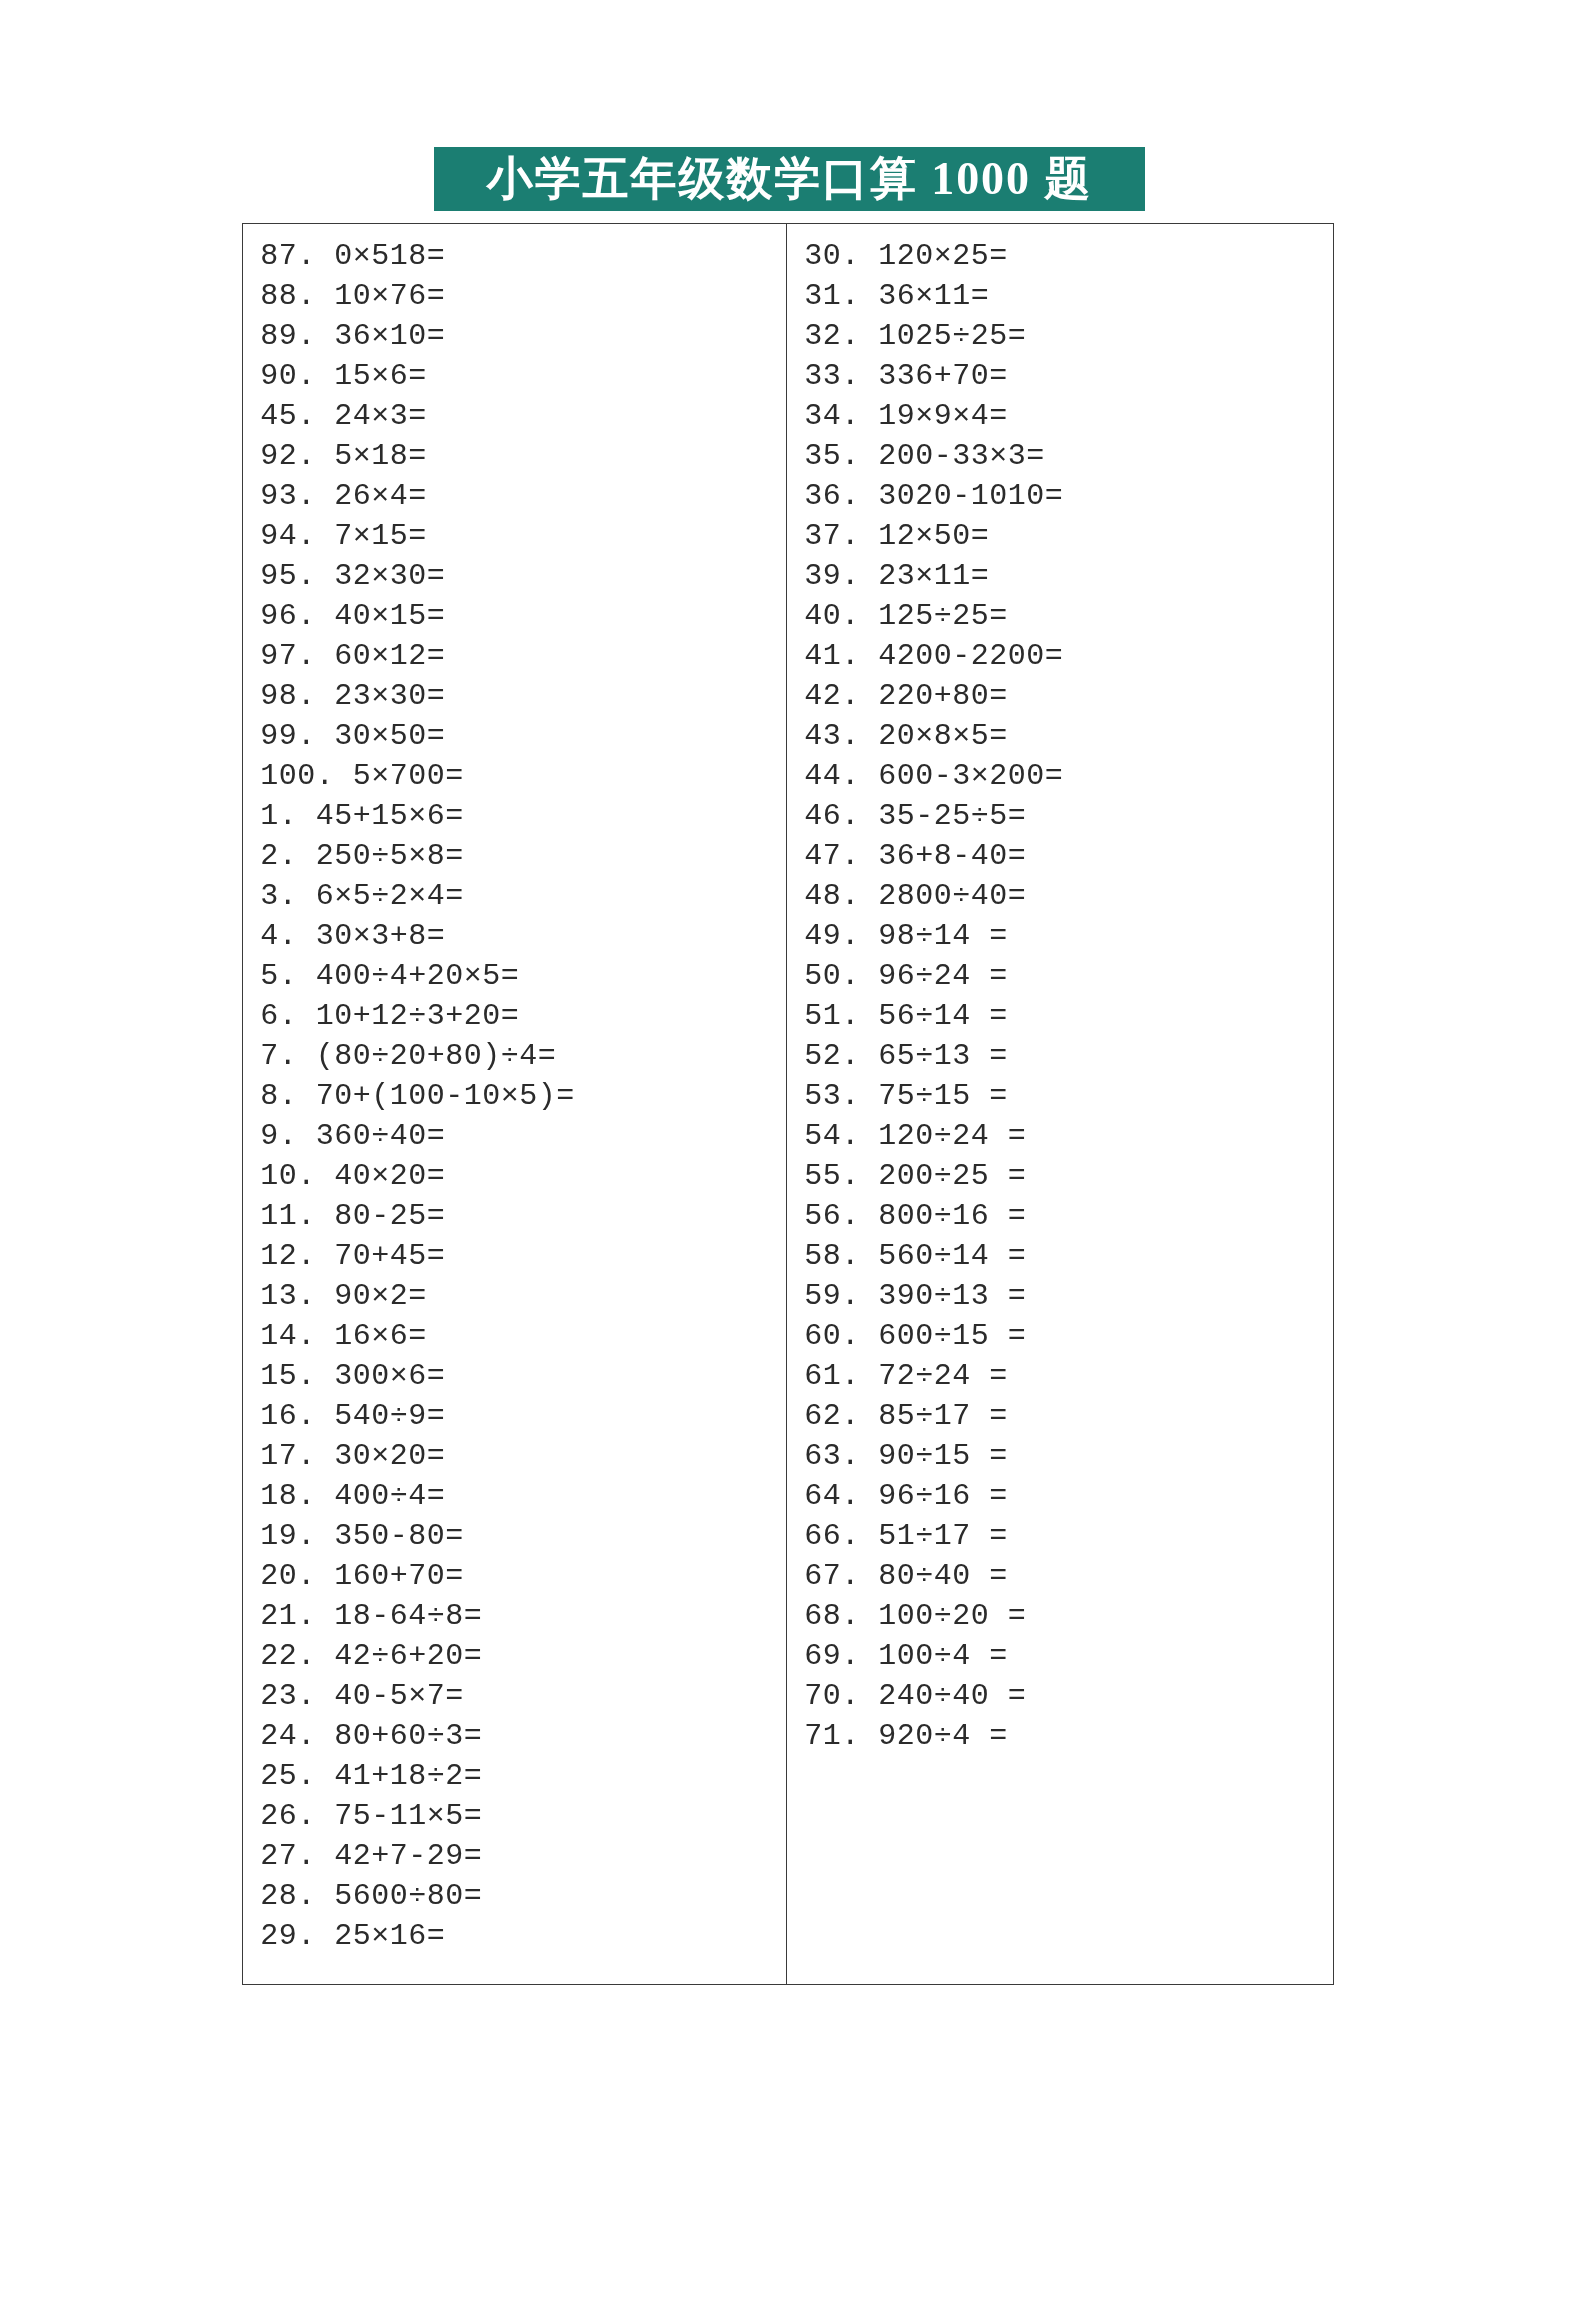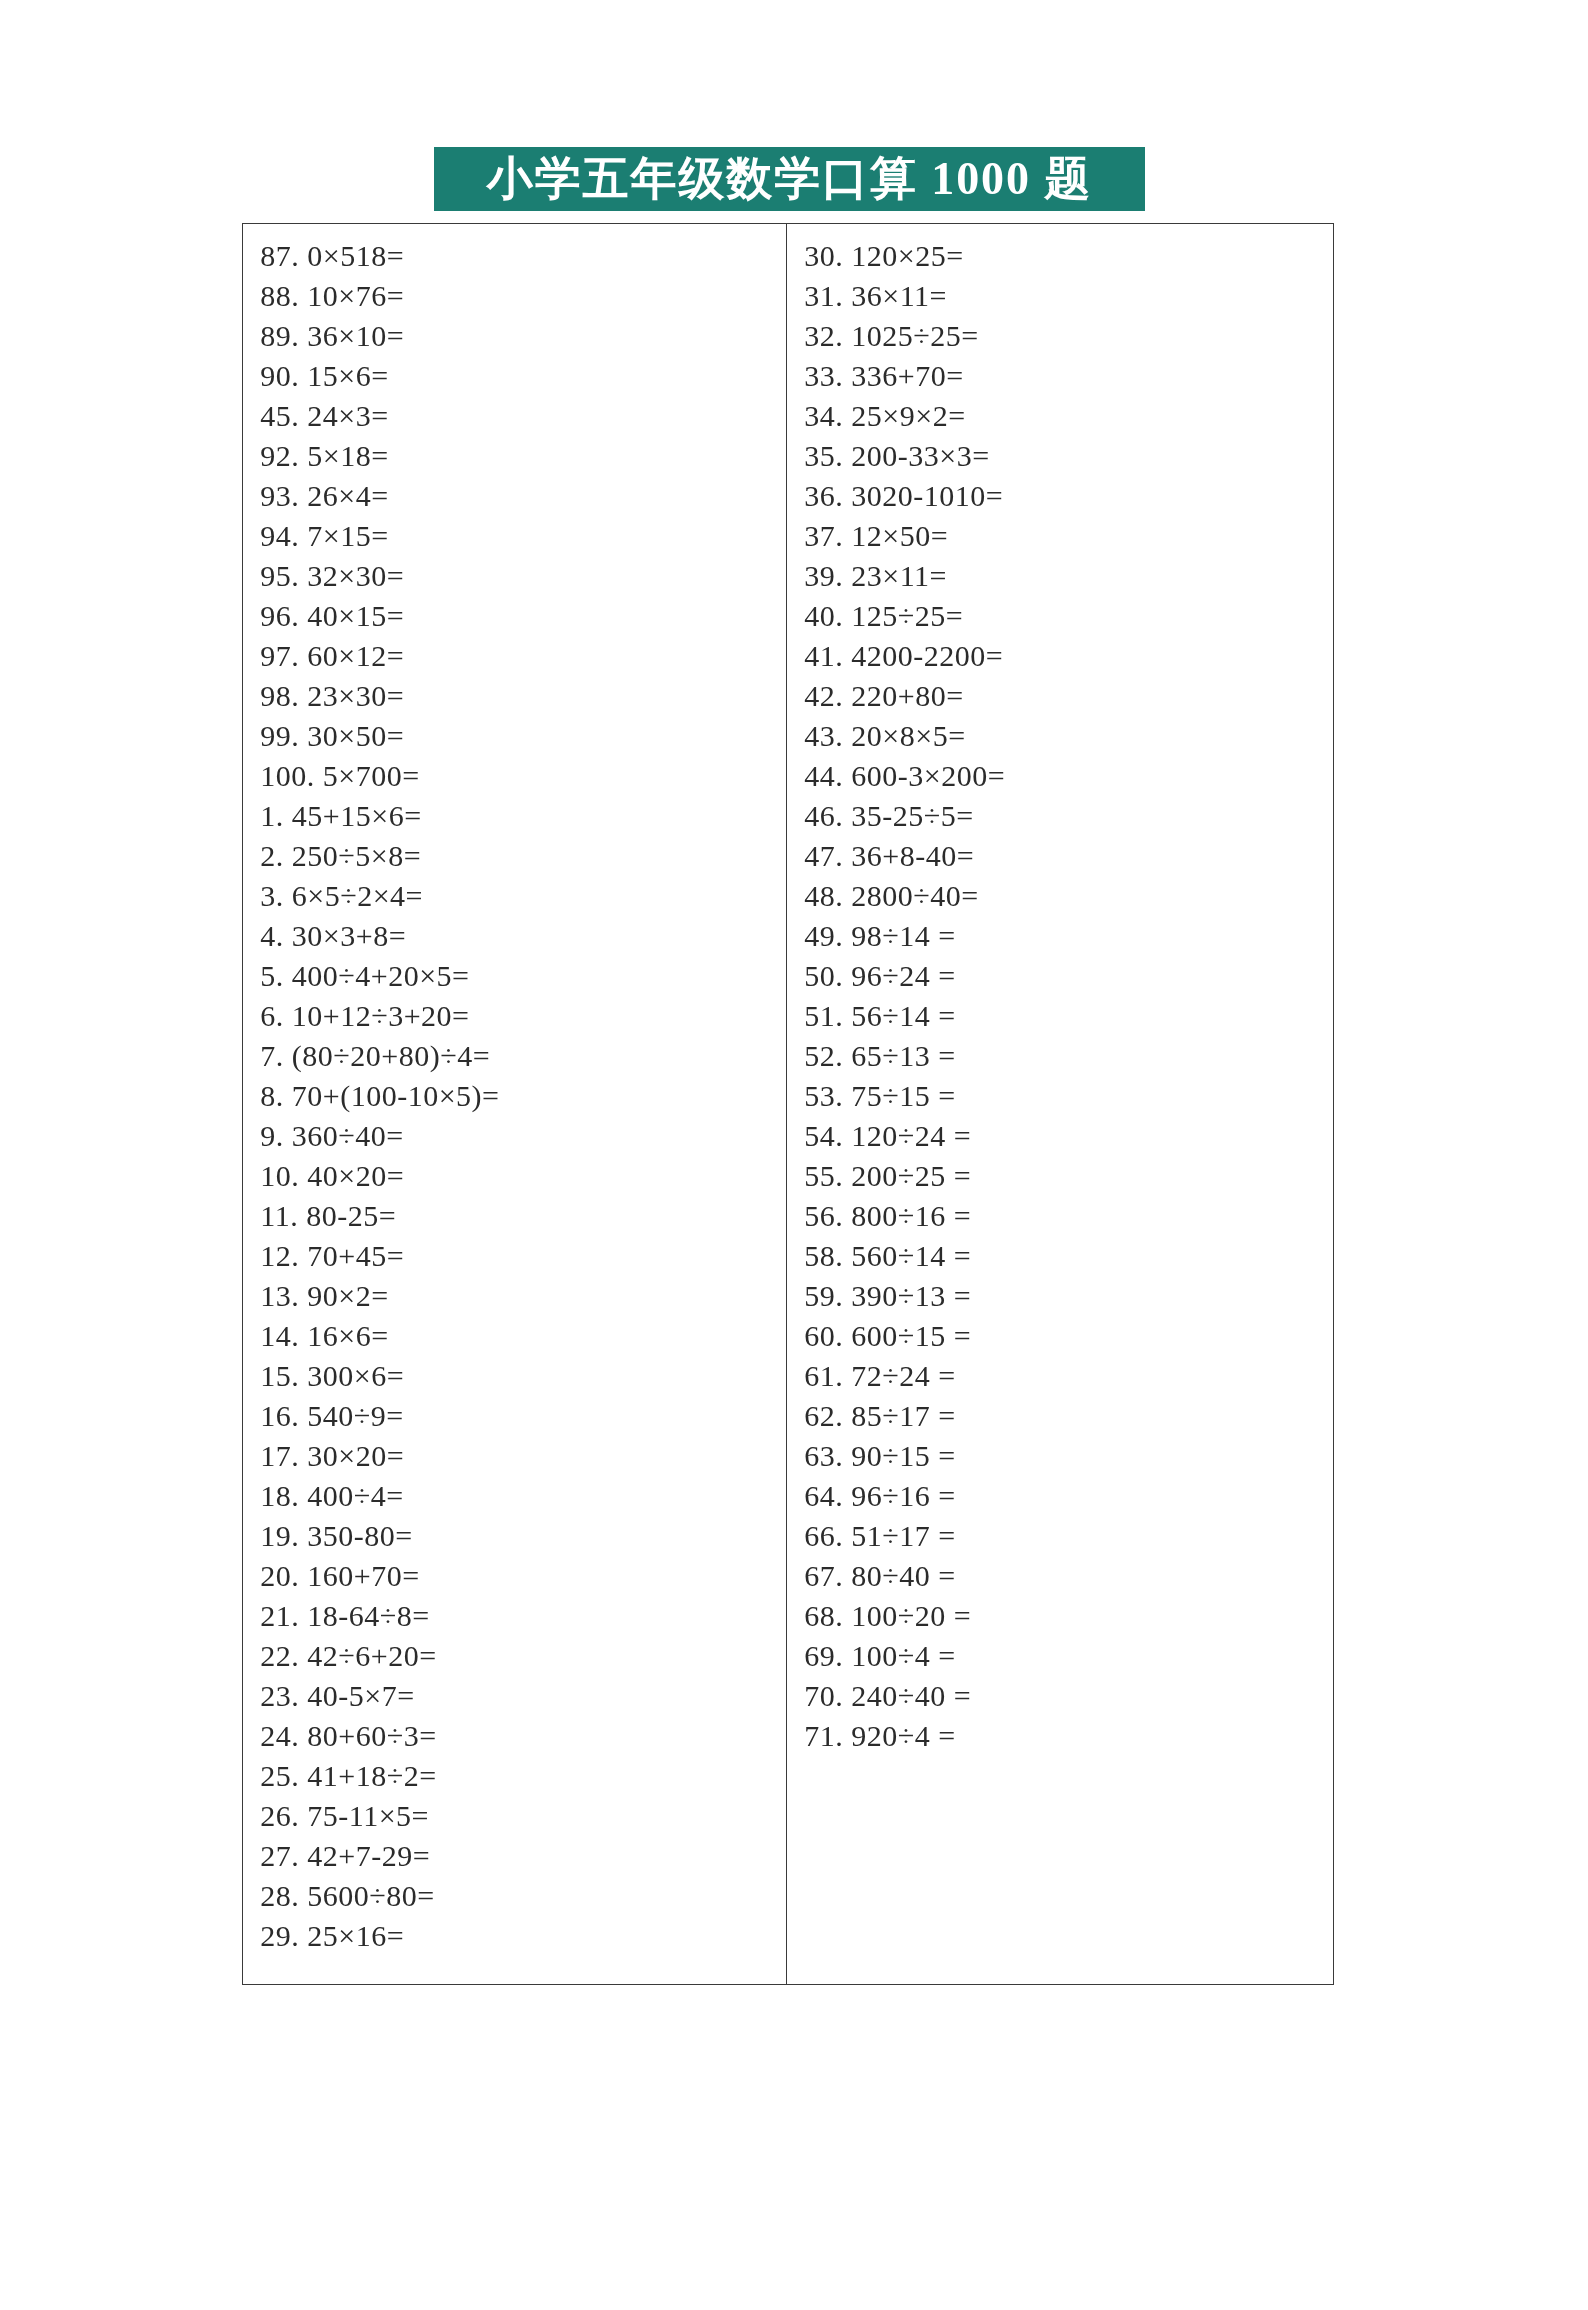--- a/index.html
+++ b/index.html
@@ -36,20 +36,21 @@
     top: 223px;
     width: 1092px;
     height: 1762px;
     border: 1.9px solid #3a3a3a;
     box-sizing: border-box;
     display: flex;
   }
   .col {
     box-sizing: border-box;
     padding-top: 11.5px;
+    font-family: Liberation Mono, monospace;
   }
   .col-left {
     width: 543px;
     padding-left: 17.3px;
   }
   .col-right {
     flex: 1;
     border-left: 1.9px solid #3a3a3a;
     padding-left: 17.3px;
   }
@@ -112,21 +113,21 @@
         <div class="problem">26. 75-11×5=</div>
         <div class="problem">27. 42+7-29=</div>
         <div class="problem">28. 5600÷80=</div>
         <div class="problem">29. 25×16=</div>
       </div>
     <div class="col col-right">
         <div class="problem">30. 120×25=</div>
         <div class="problem">31. 36×11=</div>
         <div class="problem">32. 1025÷25=</div>
         <div class="problem">33. 336+70=</div>
-        <div class="problem">34. 25×9×2=</div>
+        <div class="problem">34. 19×9×4=</div>
         <div class="problem">35. 200-33×3=</div>
         <div class="problem">36. 3020-1010=</div>
         <div class="problem">37. 12×50=</div>
         <div class="problem">39. 23×11=</div>
         <div class="problem">40. 125÷25=</div>
         <div class="problem">41. 4200-2200=</div>
         <div class="problem">42. 220+80=</div>
         <div class="problem">43. 20×8×5=</div>
         <div class="problem">44. 600-3×200=</div>
         <div class="problem">46. 35-25÷5=</div>

